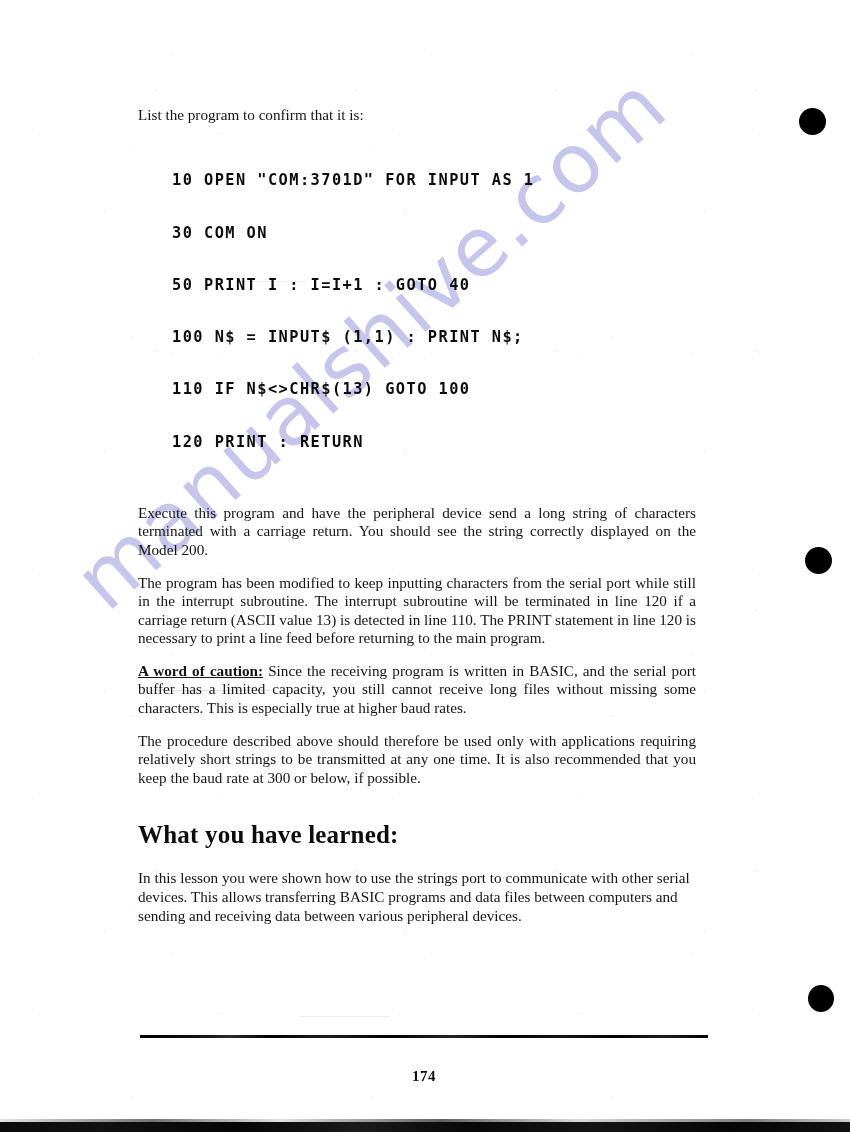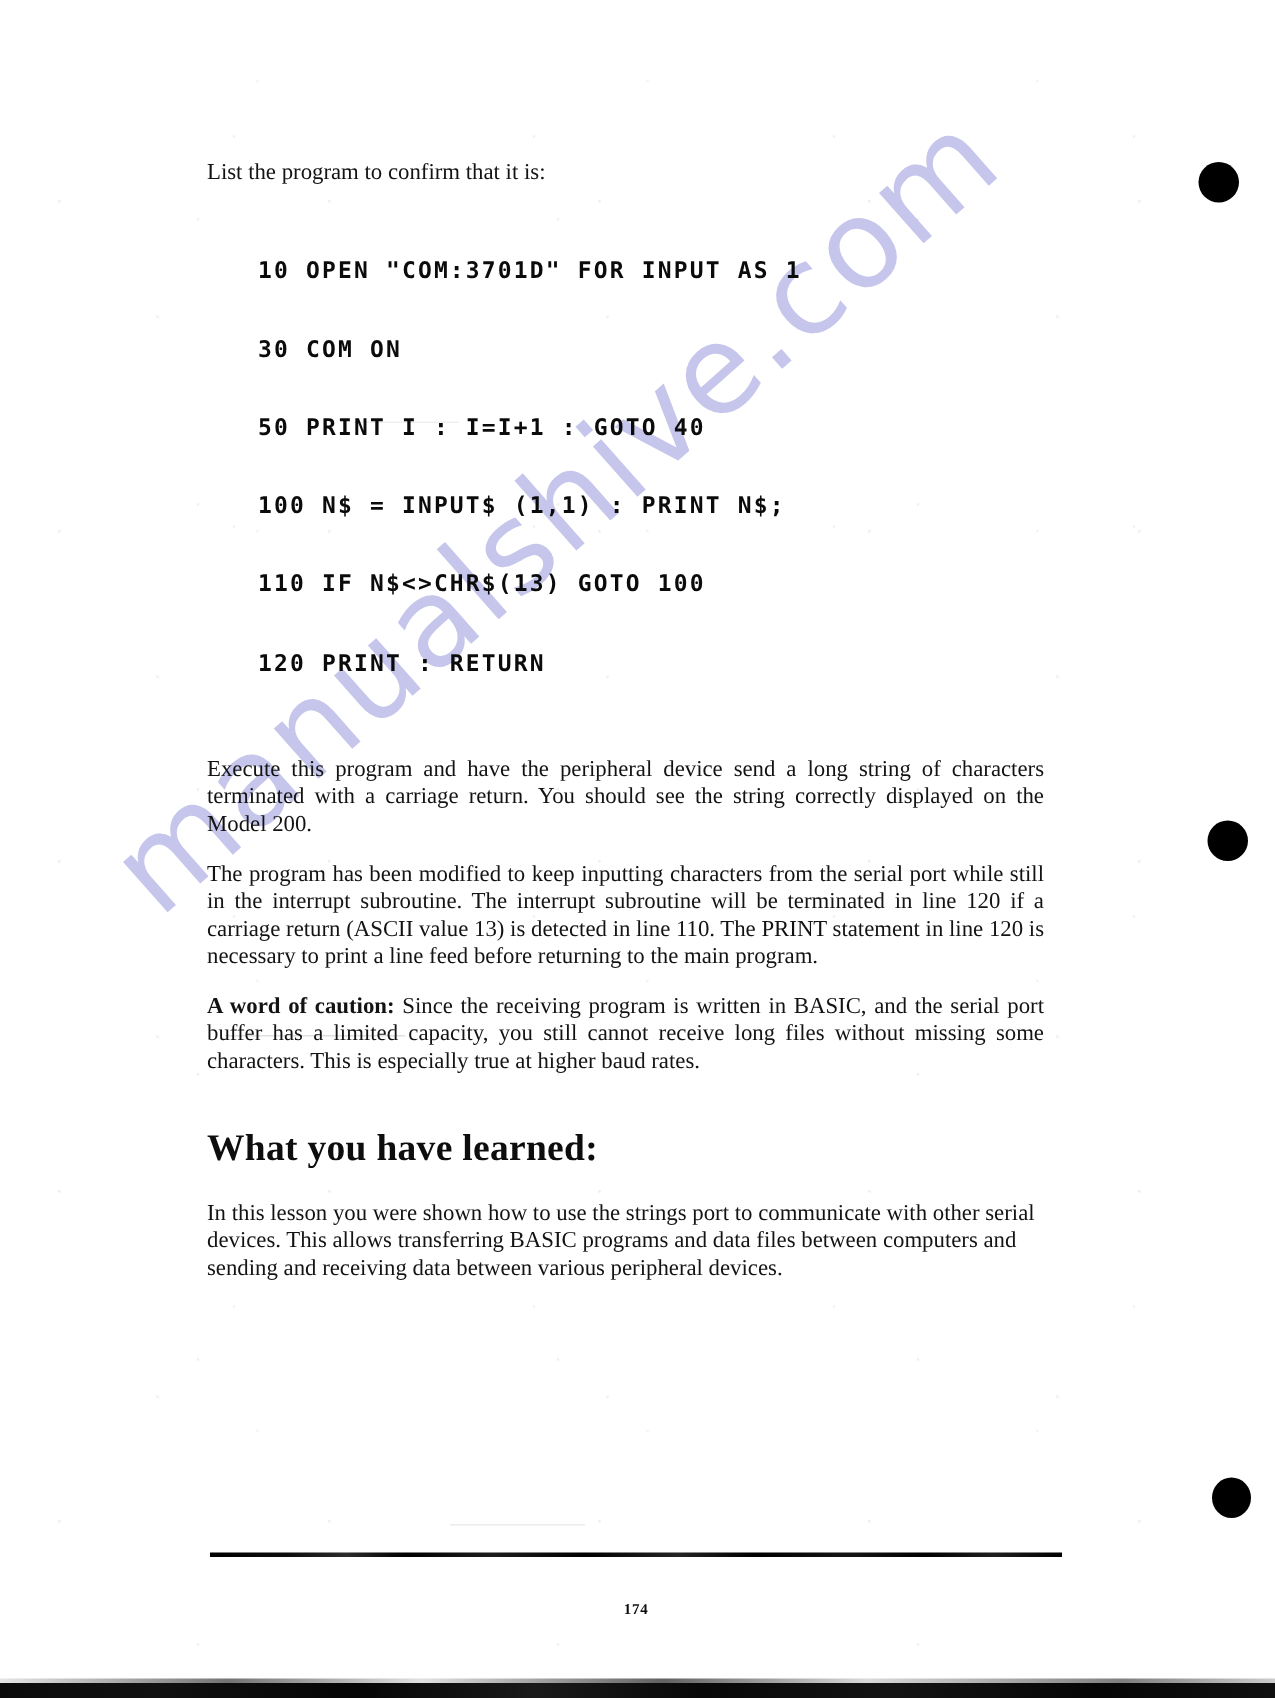--- a/index.html
+++ b/index.html
@@ -107,20 +107,21 @@
   }
   p.body.lead {
     margin-bottom: 13px;
     text-align: left;
   }
   p.body.tight {
     text-align: left;
   }
   p.body b {
     font-weight: bold;
+    text-decoration: underline;
   }
 
   
   .codeblock {
     margin: 0 0 18px 0;
     padding-left: 34px;
     font-family: "DejaVu Sans Mono", "Liberation Mono", monospace;
     font-size: 15.3px;
     font-weight: bold;
     line-height: 17.4px;
@@ -151,21 +152,21 @@
       #000 44%, #242424 55%, #000 64%, #151515 75%, #000 84%,
       #1f1f1f 92%, #000 100%);
   }
 
   .page-number {
     position: absolute;
     left: 140px;
     top: 1068px;
     width: 568px;
     text-align: center;
-    font-size: 10px;
+    font-size: 15px;
     font-weight: bold;
     color: #0d0d0d;
     letter-spacing: .5px;
   }
 
   
   .streak {
     position: absolute;
     height: 1px;
     background: rgba(150,150,150,.30);
@@ -201,20 +202,21 @@
       <span class="cl">110 IF N$&lt;&gt;CHR$(13) GOTO 100</span>
       <span class="cl">120 PRINT : RETURN</span>
     </div>
 
     <p class="body">Execute this program and have the peripheral device send a long string of characters terminated with a carriage return. You should see the string correctly displayed on the Model 200.</p>
 
     <p class="body">The program has been modified to keep inputting characters from the serial port while still in the interrupt subroutine. The interrupt subroutine will be terminated in line 120 if a carriage return (ASCII value 13) is detected in line 110. The PRINT statement in line 120 is necessary to print a line feed before returning to the main program.</p>
 
     <p class="body"><b>A word of caution:</b><span> Since the receiving program is written in BASIC, and the serial port buffer has a limited capacity, you still cannot receive long files without missing some characters. This is especially true at higher baud rates.</span></p>
 
+    <p class="body">The procedure described above should therefore be used only with applications requiring relatively short strings to be transmitted at any one time. It is also recommended that you keep the baud rate at 300 or below, if possible.</p>
 
     <div class="heading">What you have learned:</div>
 
     <p class="body tight">In this lesson you were shown how to use the strings port to communicate with other serial devices. This allows transferring BASIC programs and data files between computers and sending and receiving data between various peripheral devices.</p>
 
   </div>
 
   <div class="footer-rule"></div>
 
   <div class="page-number">174</div>

